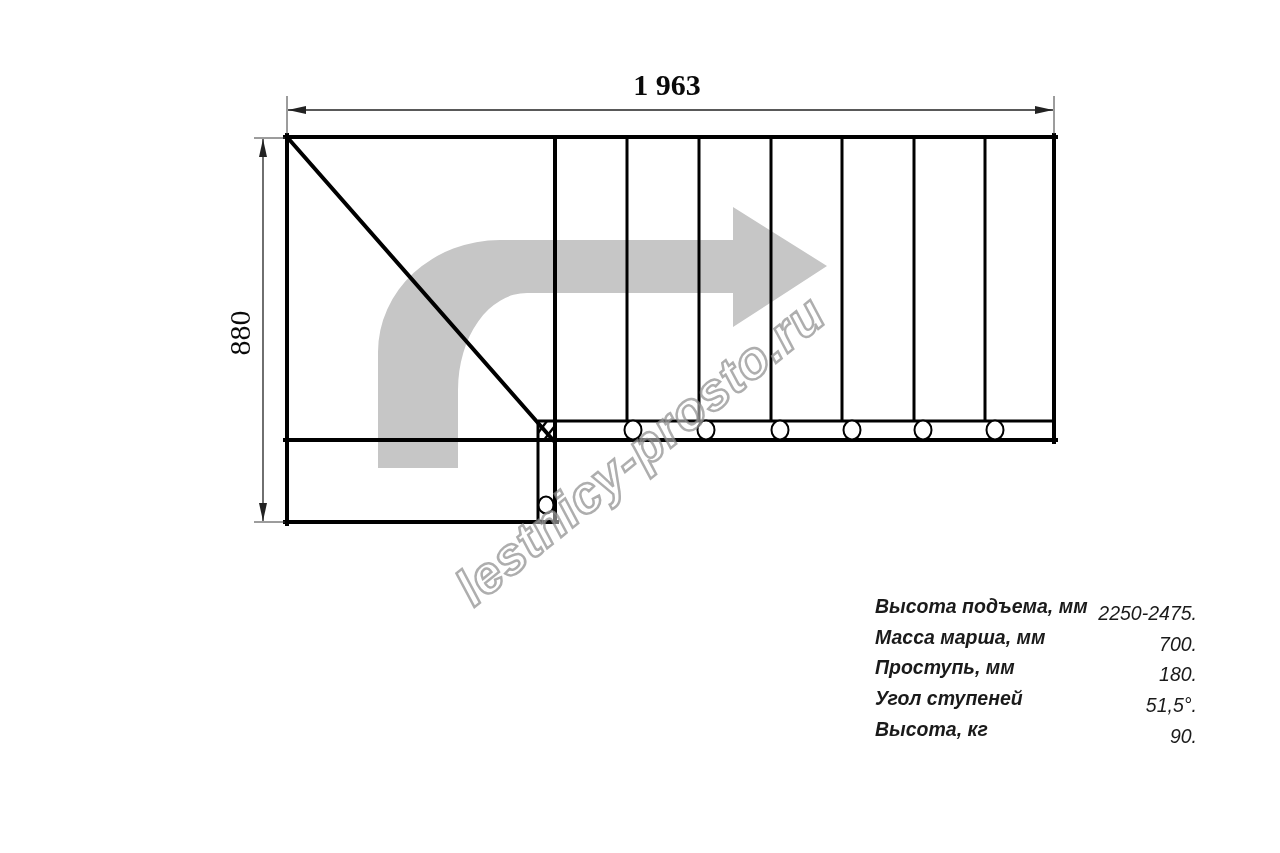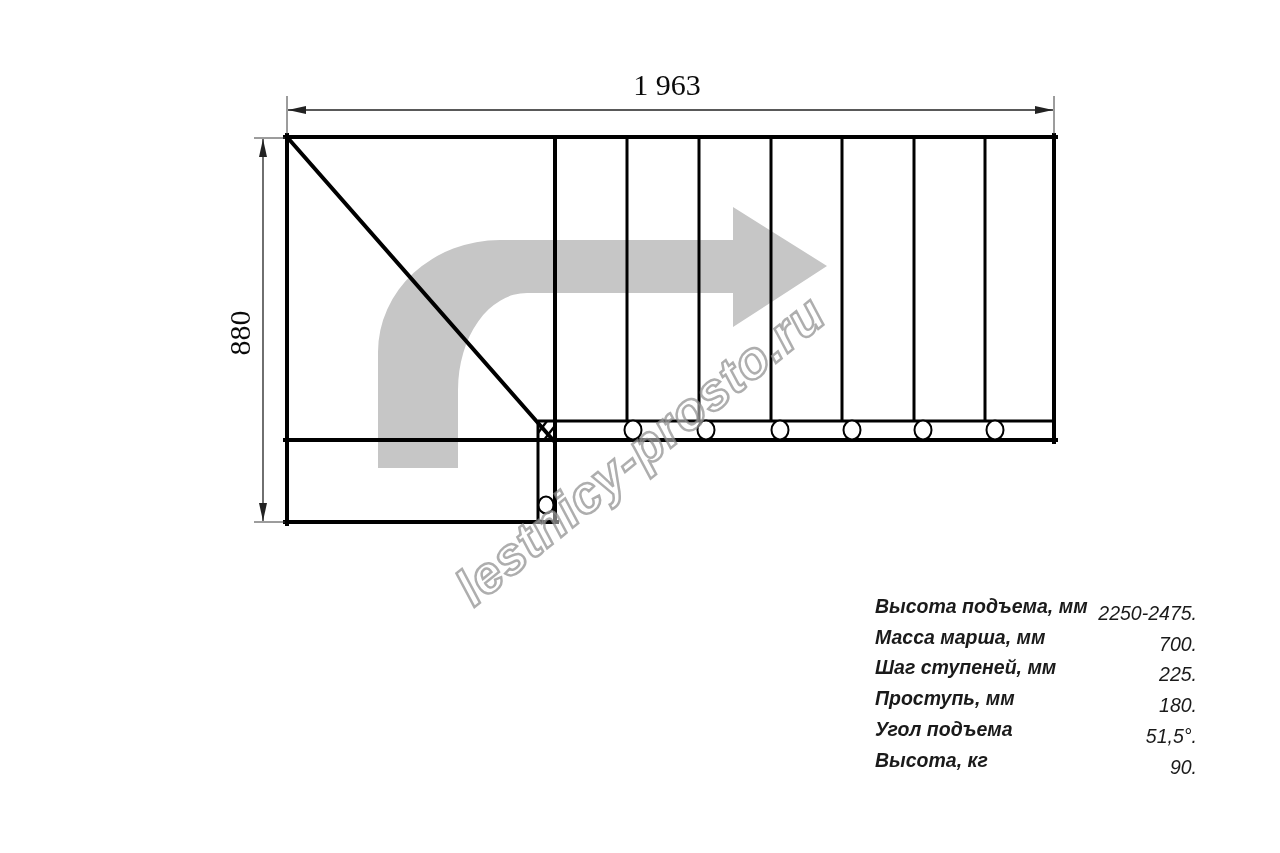--- a/index.html
+++ b/index.html
@@ -20,21 +20,21 @@
   .l2{stroke:var(--line,#000);stroke-width:2.4;stroke-linecap:butt;fill:none;}
   .dim{stroke:var(--dim_line,#222);stroke-width:1.3;fill:none;}
   .ext{stroke:#3a3a3a;stroke-width:1;fill:none;}
   .dimarrow{fill:var(--dim_line,#222);stroke:none;}
   .hole{fill:#ffffff;stroke:var(--line,#000);stroke-width:2;}
   .garrow{fill:var(--arrow_fill,#c6c6c6);stroke:none;}
   .dimlabel{
     position:absolute;font-family:"Liberation Serif",serif;
     font-size:30px;color:#0a0a0a;text-align:center;white-space:nowrap;
   }
-  #dim-width-label{left:597px;top:68px;width:140px;}
+  #dim-width-label{left:597px;top:68px;width:140px;font-weight:bold;}
   #dim-height-label{
     left:210px;top:318px;width:60px;height:30px;line-height:30px;
     transform:rotate(-90deg);
   }
   #watermark{
     position:absolute;left:640px;top:450px;white-space:nowrap;
     transform:translate(-50%,-50%) rotate(-39deg);
     font-family:"Liberation Sans",sans-serif;
     font-style:italic;font-weight:bold;font-size:52px;letter-spacing:1px;
     color:rgba(255,255,255,0.45);
@@ -122,29 +122,25 @@
   <div id="spec-table">
     <div class="spec-row">
       <span class="spec-label">Высота подъема, мм</span>
       <span class="spec-value">2250-2475.</span>
     </div>
     <div class="spec-row">
       <span class="spec-label">Масса марша, мм</span>
       <span class="spec-value">700.</span>
     </div>
     <div class="spec-row">
-      <span class="spec-label">Шаг ступеней, мм</span>
-      <span class="spec-value">225.</span>
-    </div>
-    <div class="spec-row">
       <span class="spec-label">Проступь, мм</span>
       <span class="spec-value">180.</span>
     </div>
     <div class="spec-row">
-      <span class="spec-label">Угол подъема</span>
+      <span class="spec-label">Угол ступеней</span>
       <span class="spec-value">51,5°.</span>
     </div>
     <div class="spec-row">
       <span class="spec-label">Высота, кг</span>
       <span class="spec-value">90.</span>
     </div>
   </div>
 
 </div>
 

